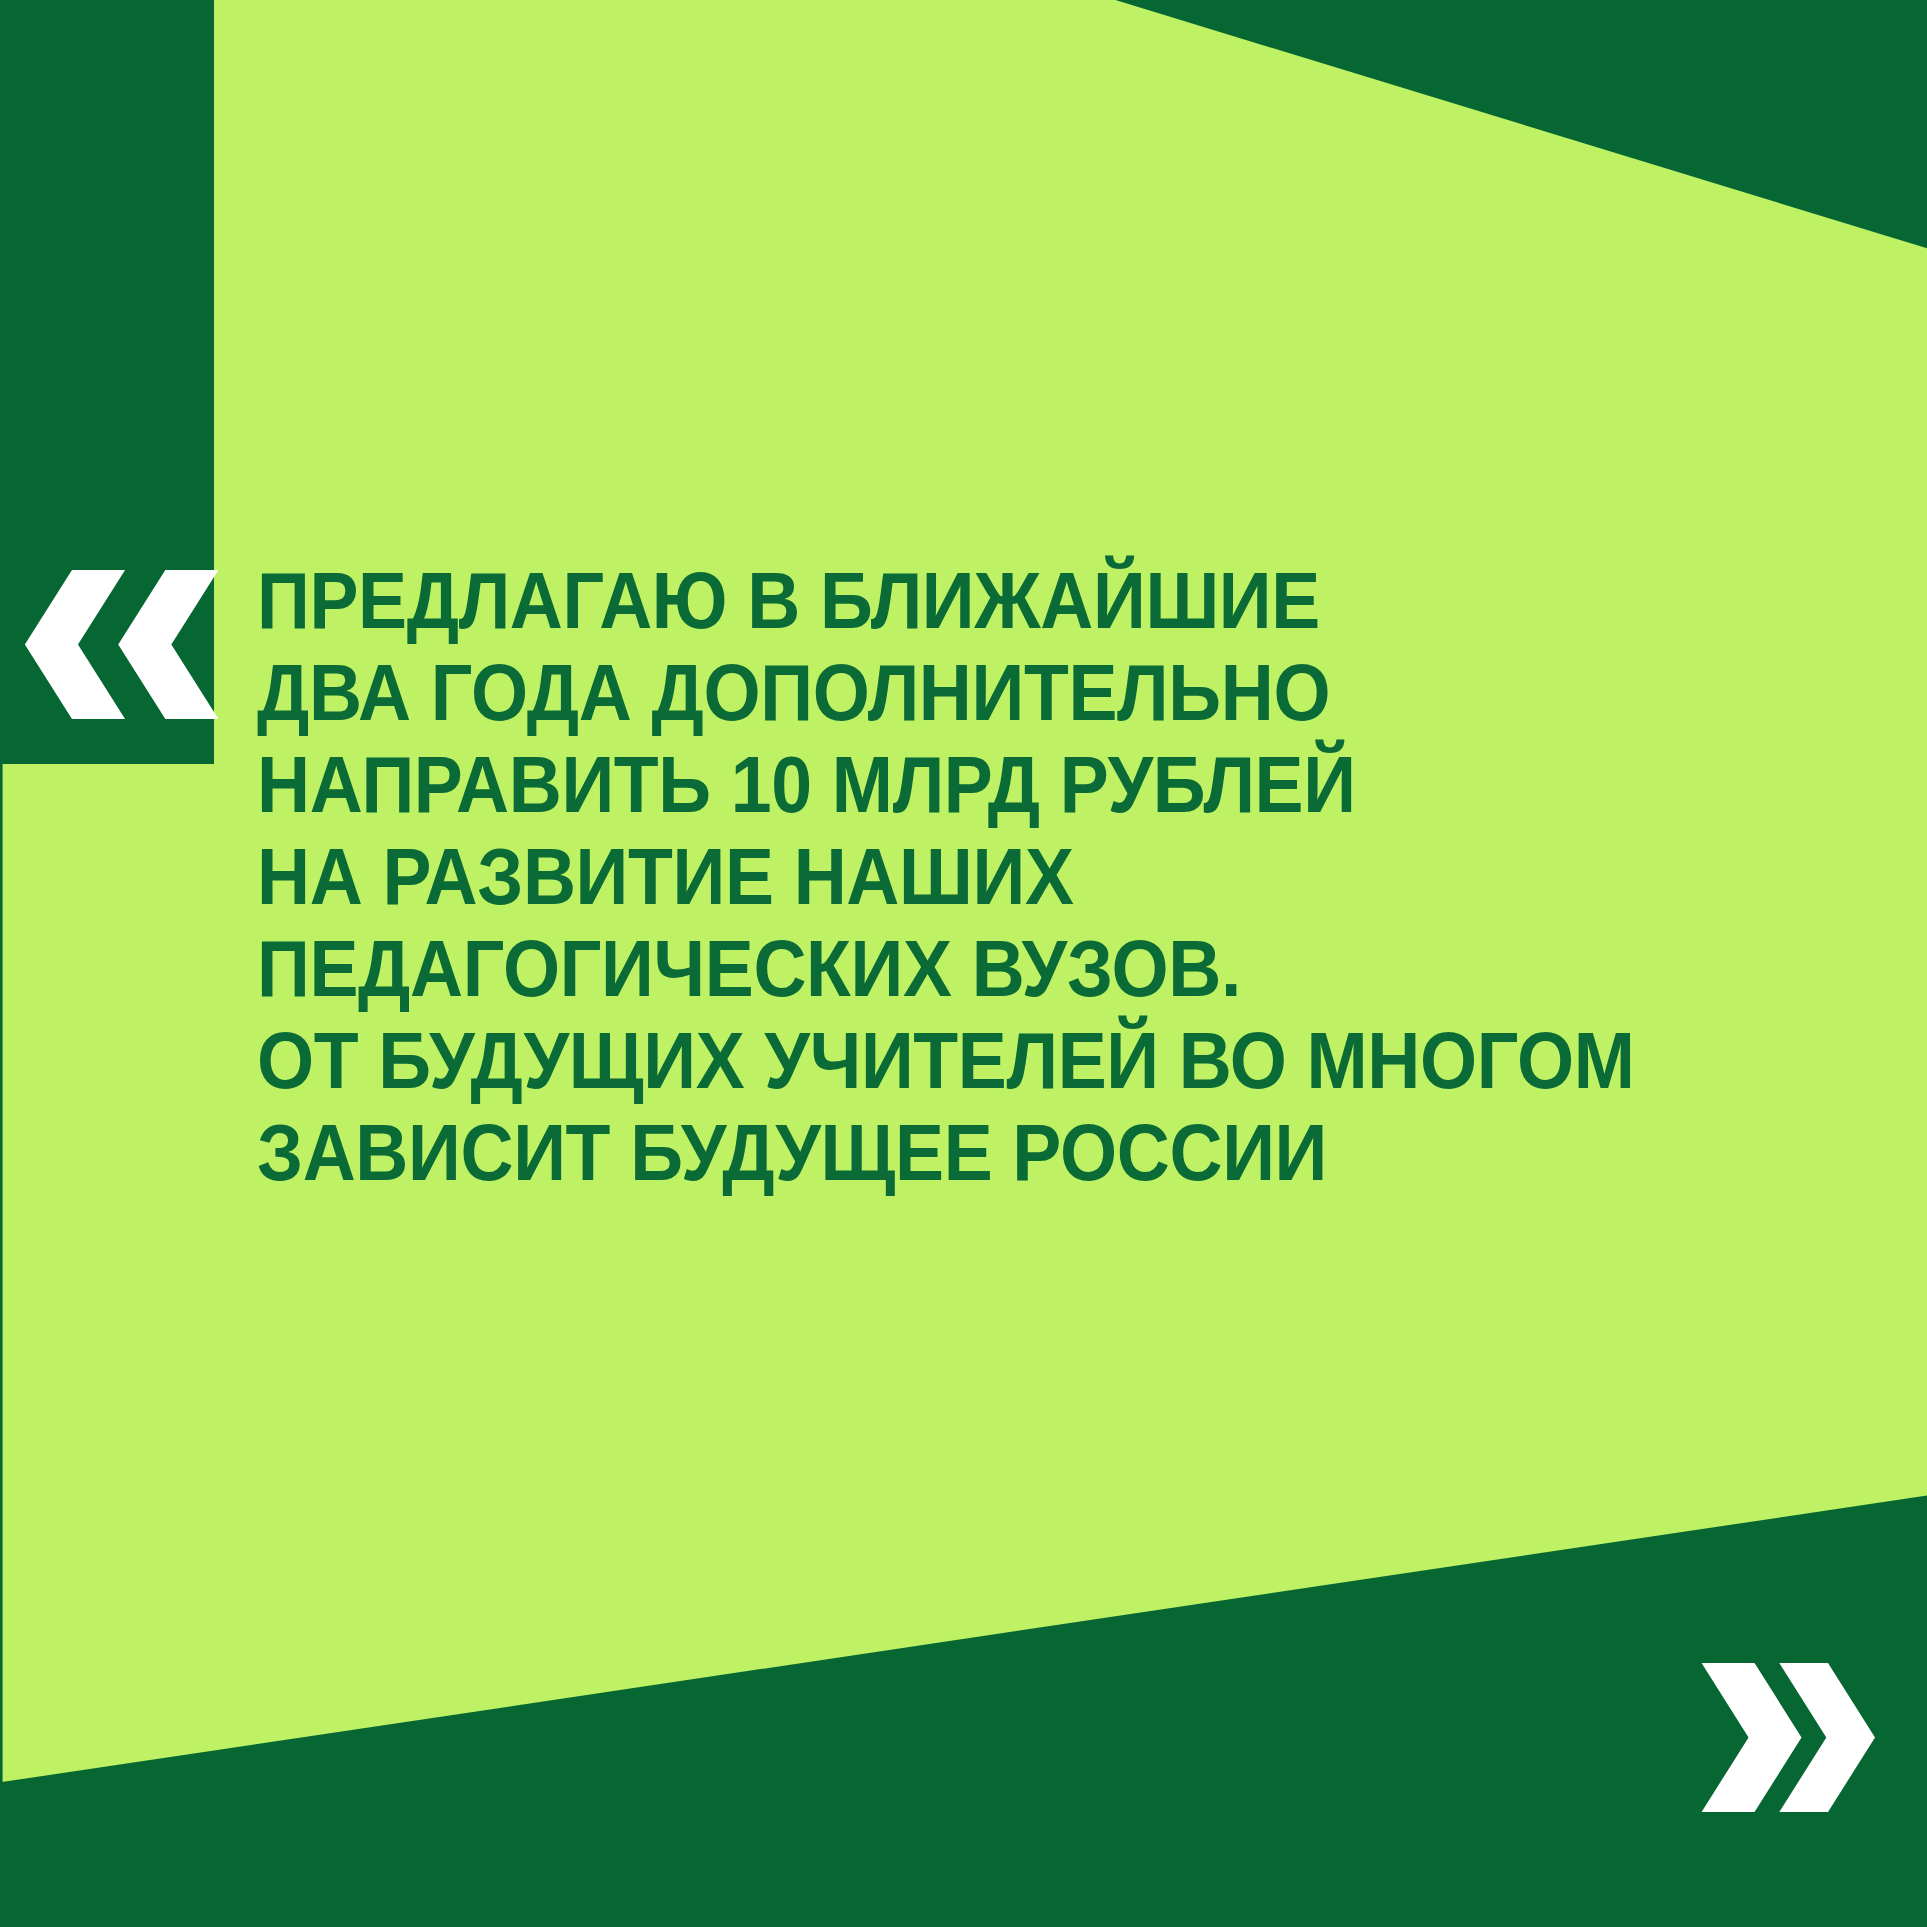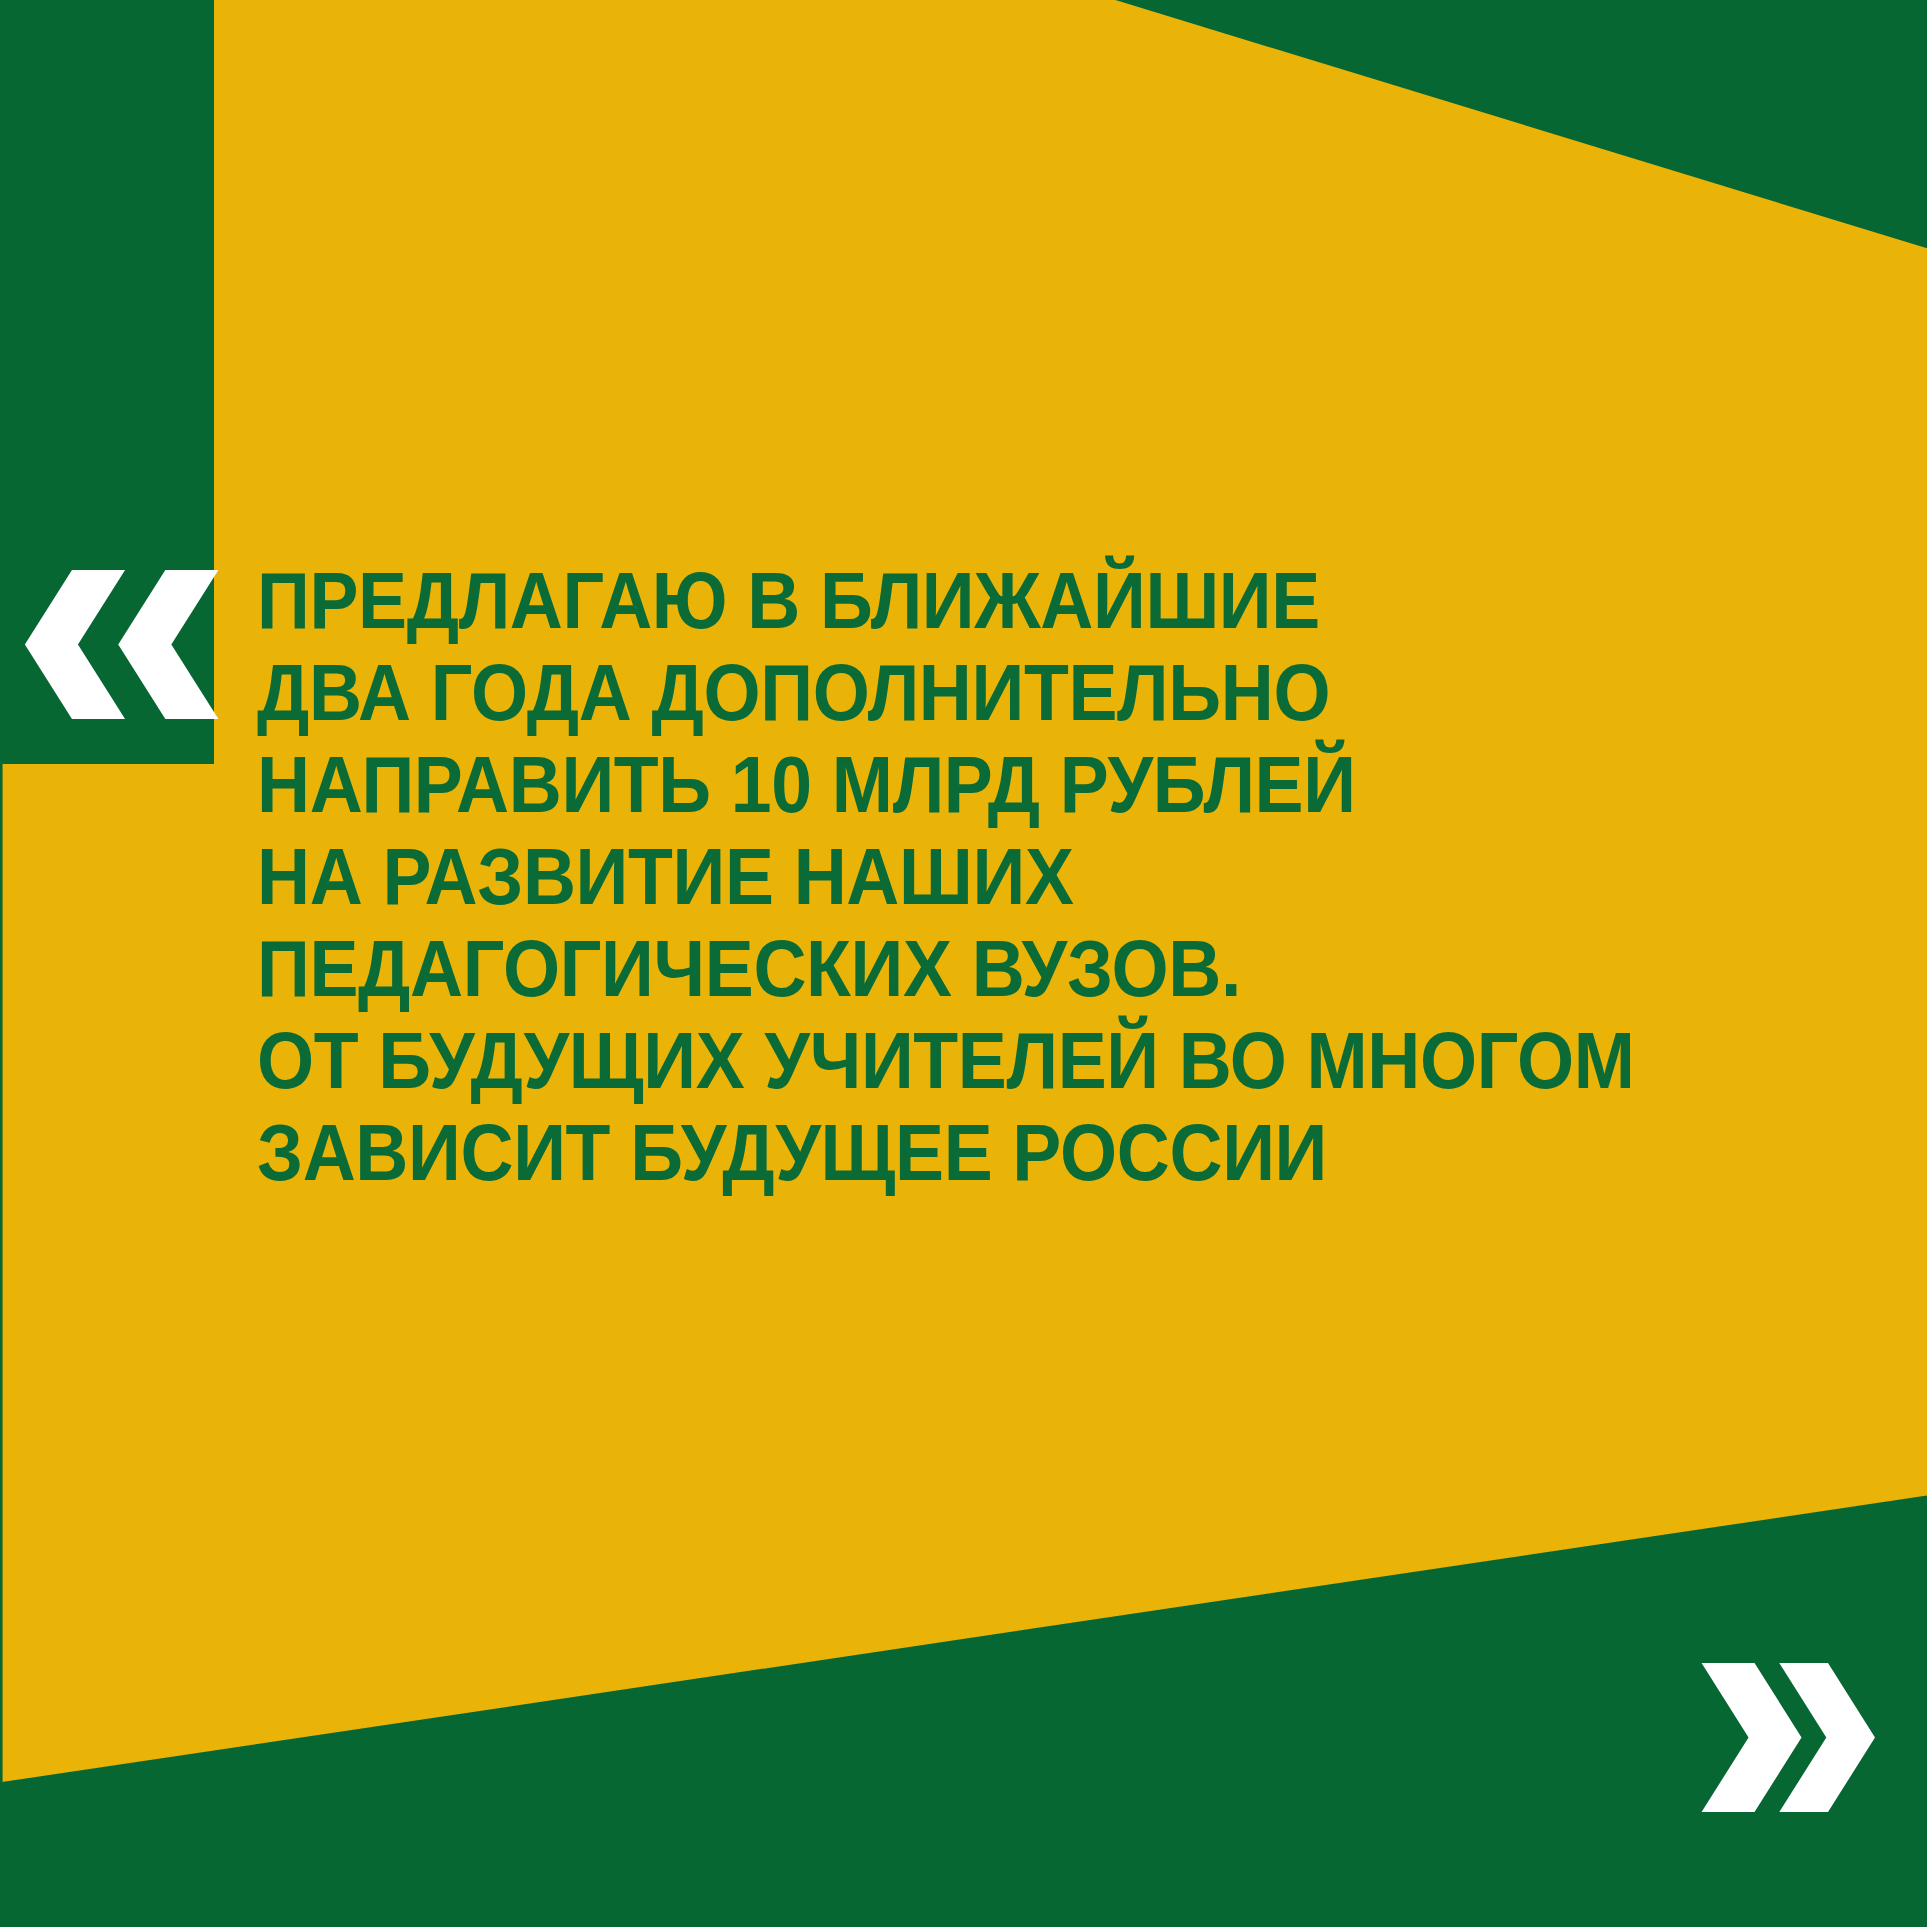--- a/index.html
+++ b/index.html
@@ -9,21 +9,21 @@
     background: #ffffff;
   }
   body {
     font-family: "Liberation Sans", sans-serif;
   }
 
   .card {
     position: relative;
     width: 1927px;
     height: 1927px;
-    background: #eab308;
+    background: #bef264;
     overflow: hidden;
   }
 
   
   .shape-layer {
     position: absolute;
     inset: 0;
     width: 100%;
     height: 100%;
     display: block;

